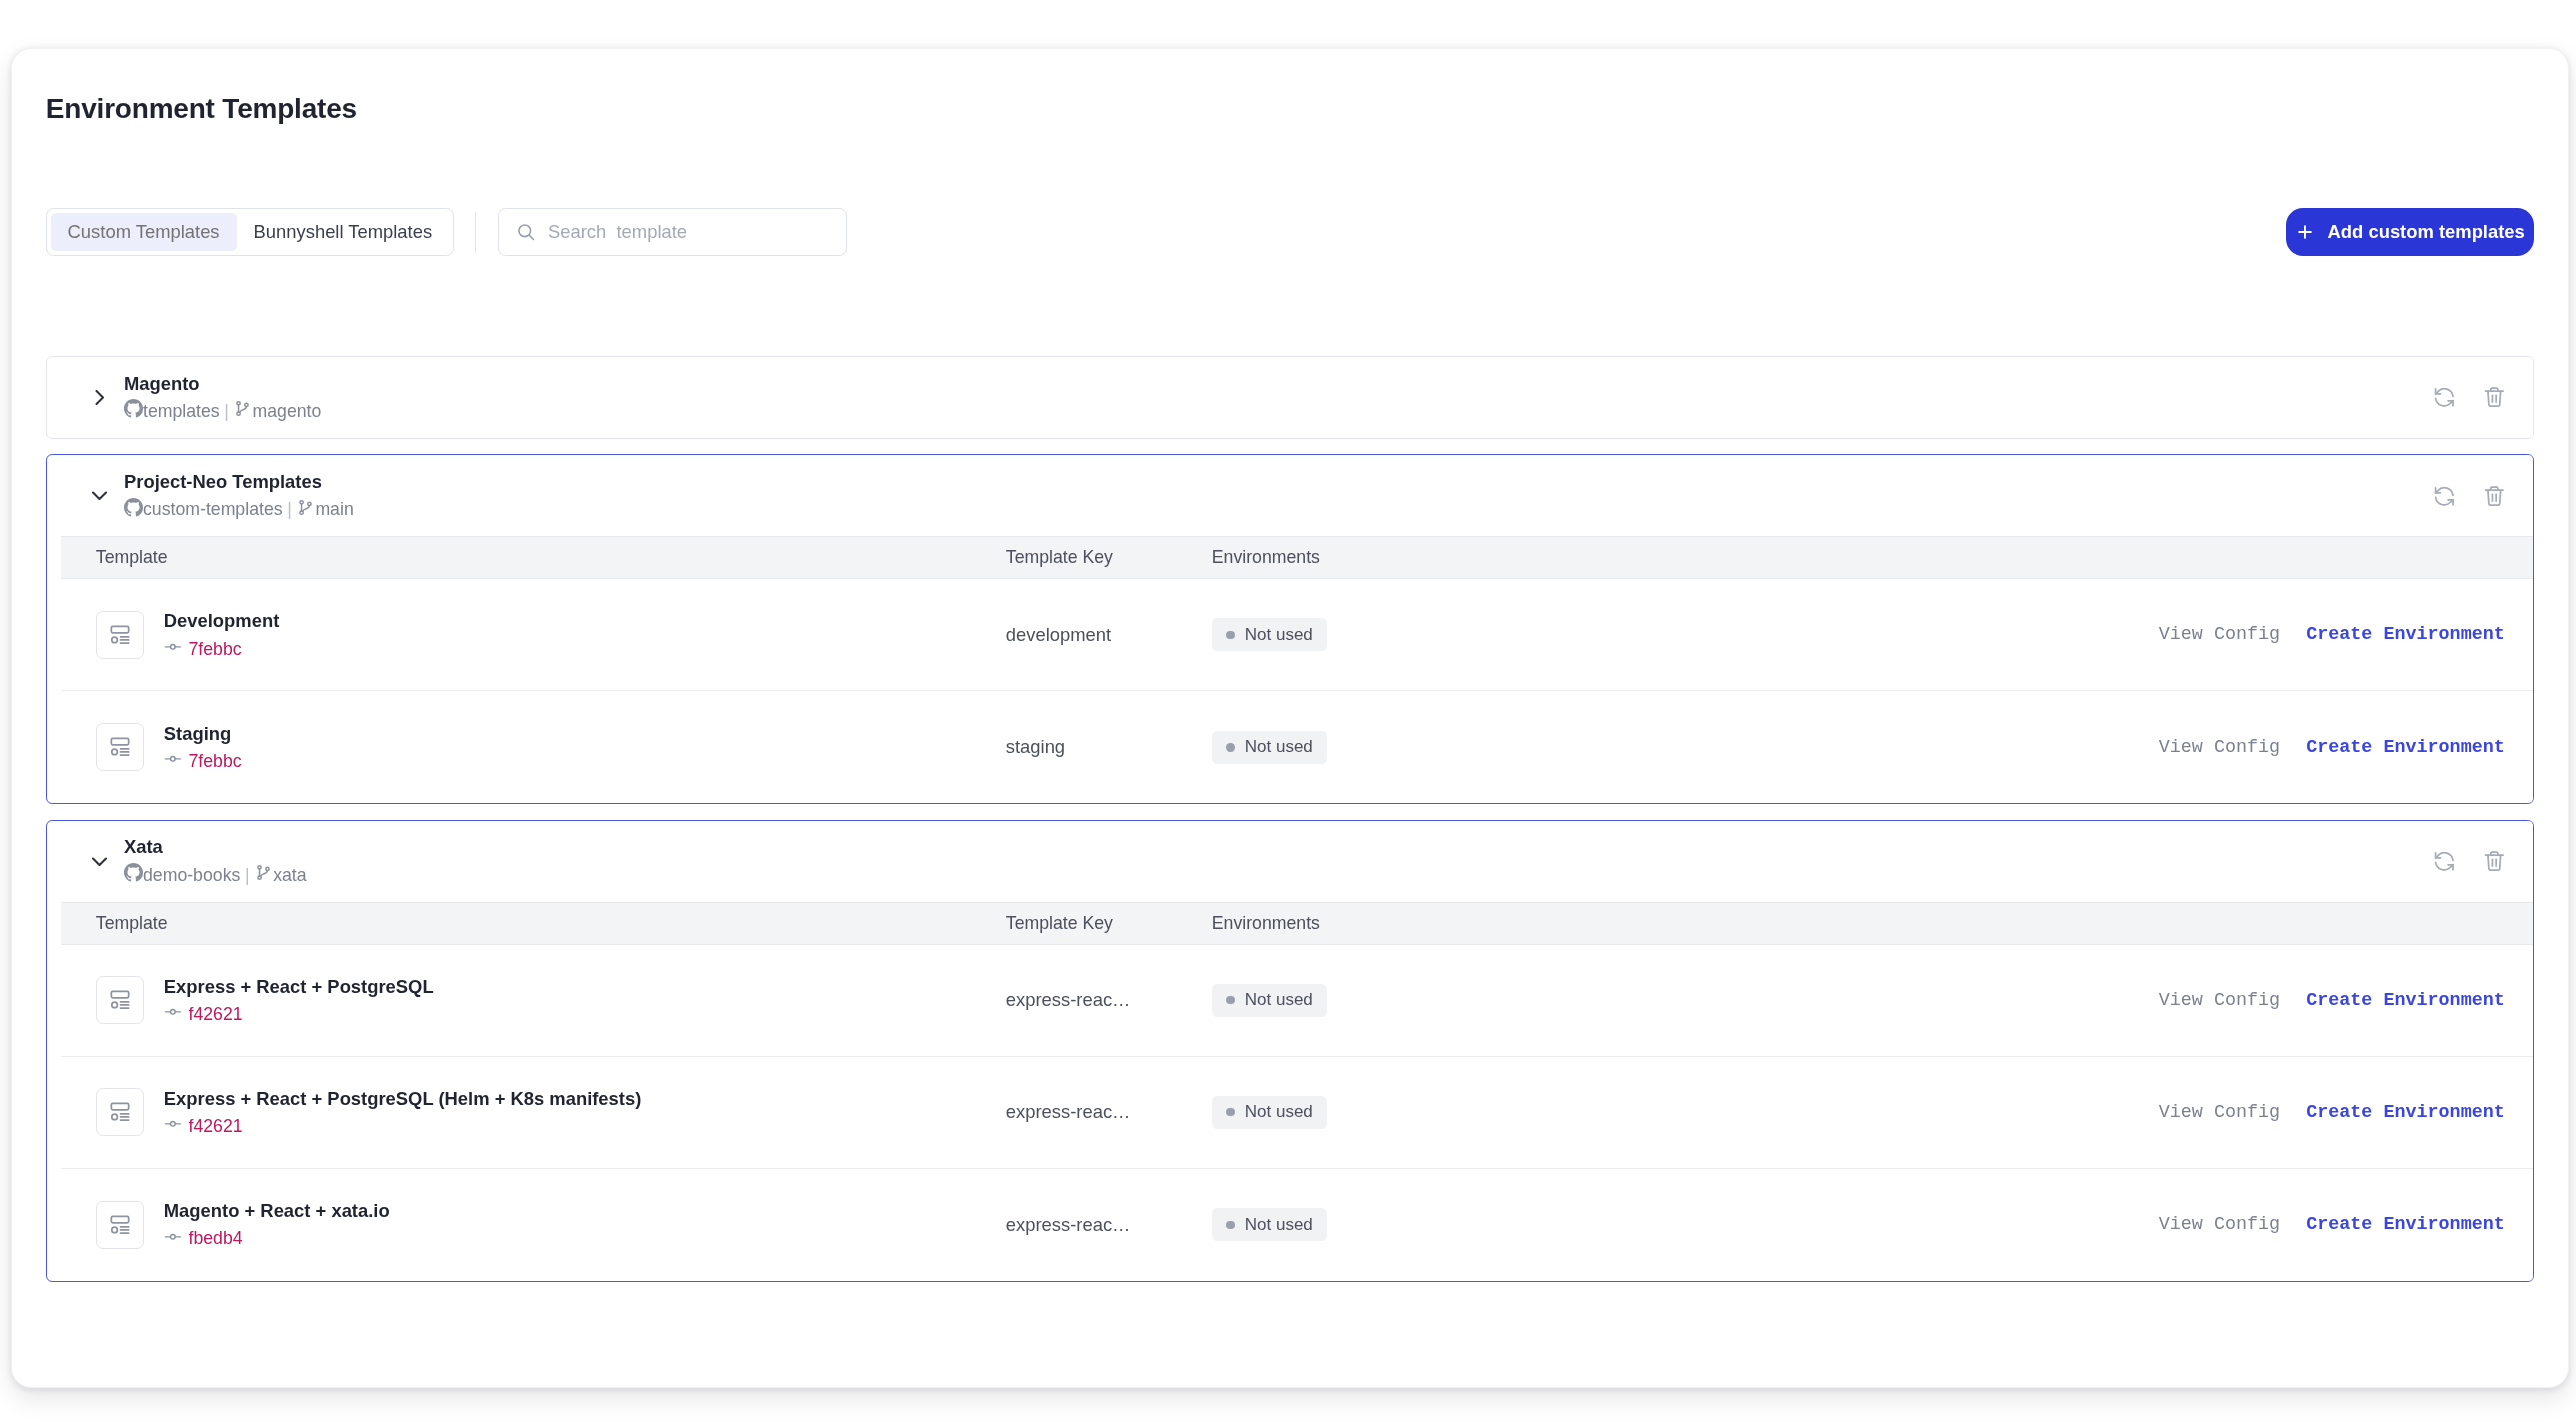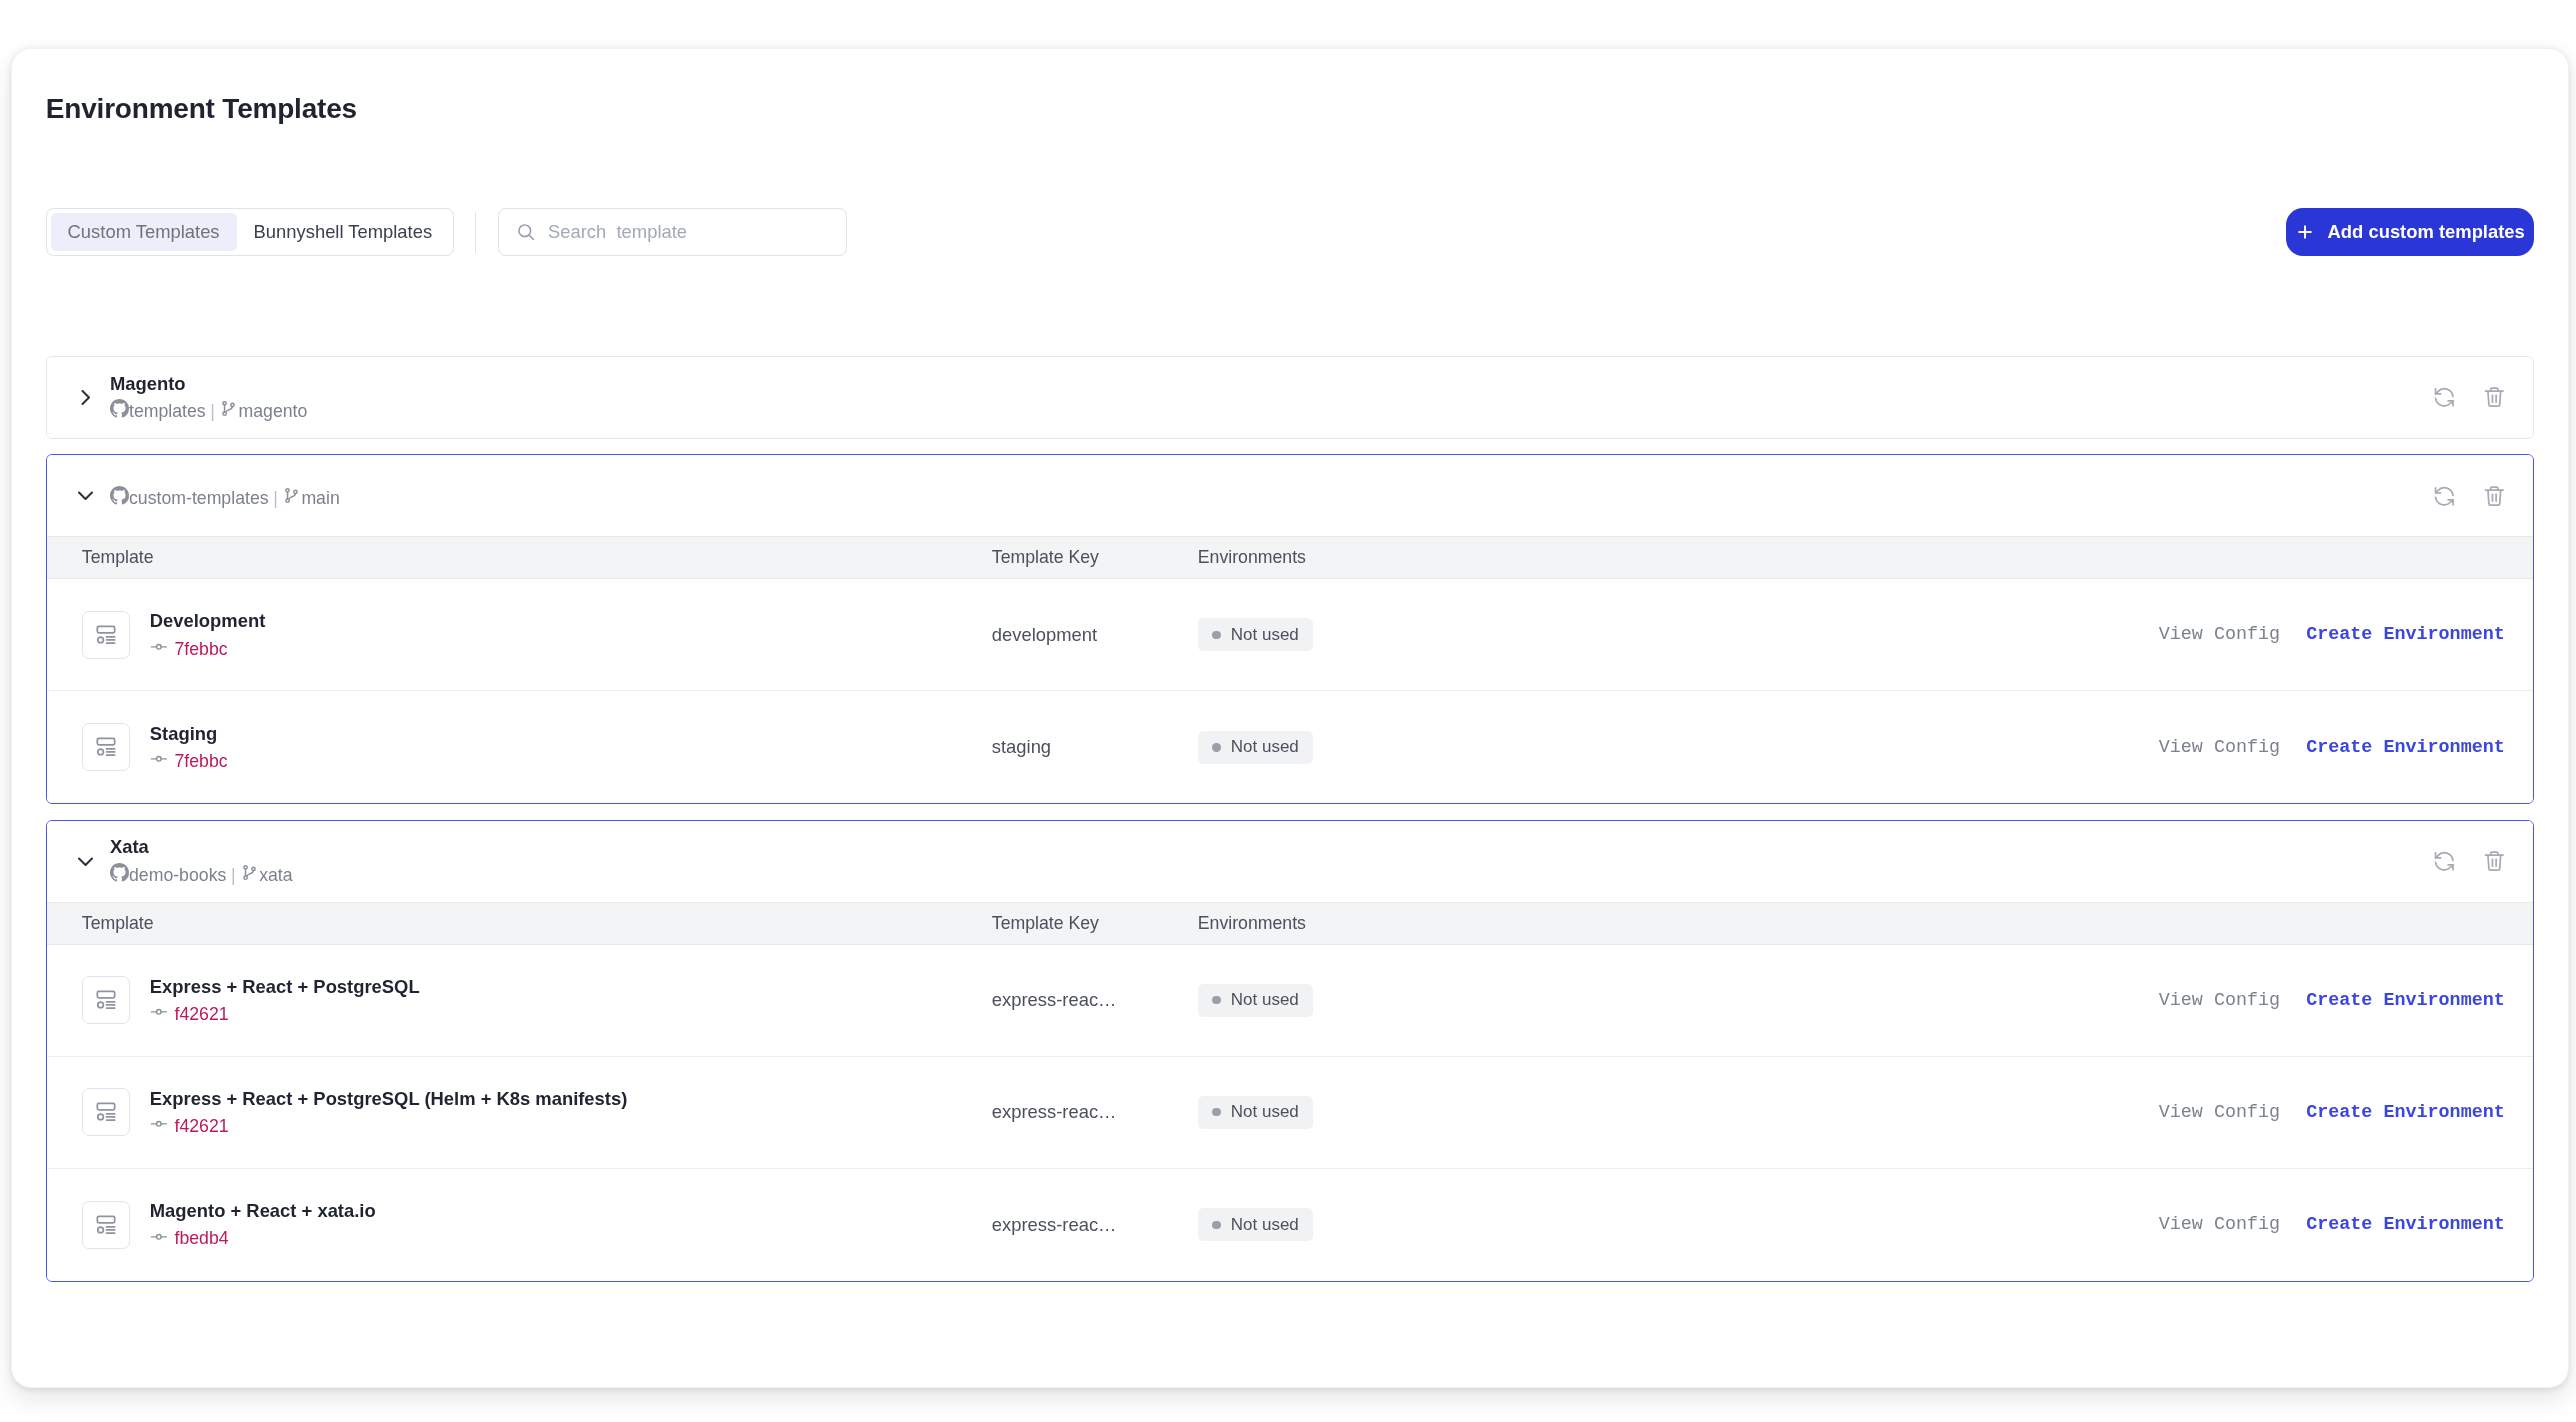--- a/index.html
+++ b/index.html
@@ -122,20 +122,21 @@
     position: absolute;
     left: 34px; top: 307px;
     right: 34px;
   }
   .group {
     background: #ffffff;
     border: 0.8px solid #e4e6eb;
     border-radius: 6.1px;
     margin-bottom: 15.4px;
     overflow: hidden;
+    padding-left: 14px;
   }
   .group.expanded {
     border: 1.5px solid #4a55e8;
   }
   .group-head {
     display: flex;
     align-items: center;
     height: 81px;
     padding: 0 26px 0 21.5px;
     background: #ffffff;
@@ -352,20 +353,21 @@
   </div>
 
   <div class="group expanded">
     <div class="group-head">
       <span class="chev">
               <svg width="23" height="23" viewBox="0 0 23 23" fill="none" stroke="#2c313c" stroke-width="2.1" stroke-linecap="round" stroke-linejoin="round">
                 <path d="M5 8.5 L11.5 15 L18 8.5"></path>
               </svg>
             </span>
       <div class="group-meta">
+        <div class="group-name">Project-Neo Templates</div>
         <div class="group-sub">
           <span>
             <svg width="19" height="19" viewBox="0 0 16 16" fill="#8b909b">
               <path d="M8 0C3.58 0 0 3.58 0 8c0 3.54 2.29 6.53 5.47 7.59.4.07.55-.17.55-.38 0-.19-.01-.82-.01-1.49-2.01.37-2.53-.49-2.69-.94-.09-.23-.48-.94-.82-1.13-.28-.15-.68-.52-.01-.53.63-.01 1.08.58 1.23.82.72 1.21 1.87.87 2.33.66.07-.52.28-.87.51-1.07-1.78-.2-3.64-.89-3.64-3.95 0-.87.31-1.59.82-2.15-.08-.2-.36-1.02.08-2.12 0 0 .67-.21 2.2.82.64-.18 1.32-.27 2-.27.68 0 1.36.09 2 .27 1.53-1.04 2.2-.82 2.2-.82.44 1.1.16 1.92.08 2.12.51.56.82 1.27.82 2.15 0 3.07-1.87 3.75-3.65 3.95.29.25.54.73.54 1.48 0 1.07-.01 1.93-.01 2.2 0 .21.15.46.55.38A8.01 8.01 0 0 0 16 8c0-4.42-3.58-8-8-8z"></path>
             </svg>
           </span>
           <span>custom-templates</span>
           <span class="bar">|</span>
           <span>
             <svg width="19" height="19" viewBox="0 0 24 24" fill="none" stroke="#8b909b" stroke-width="1.9" stroke-linecap="round">

